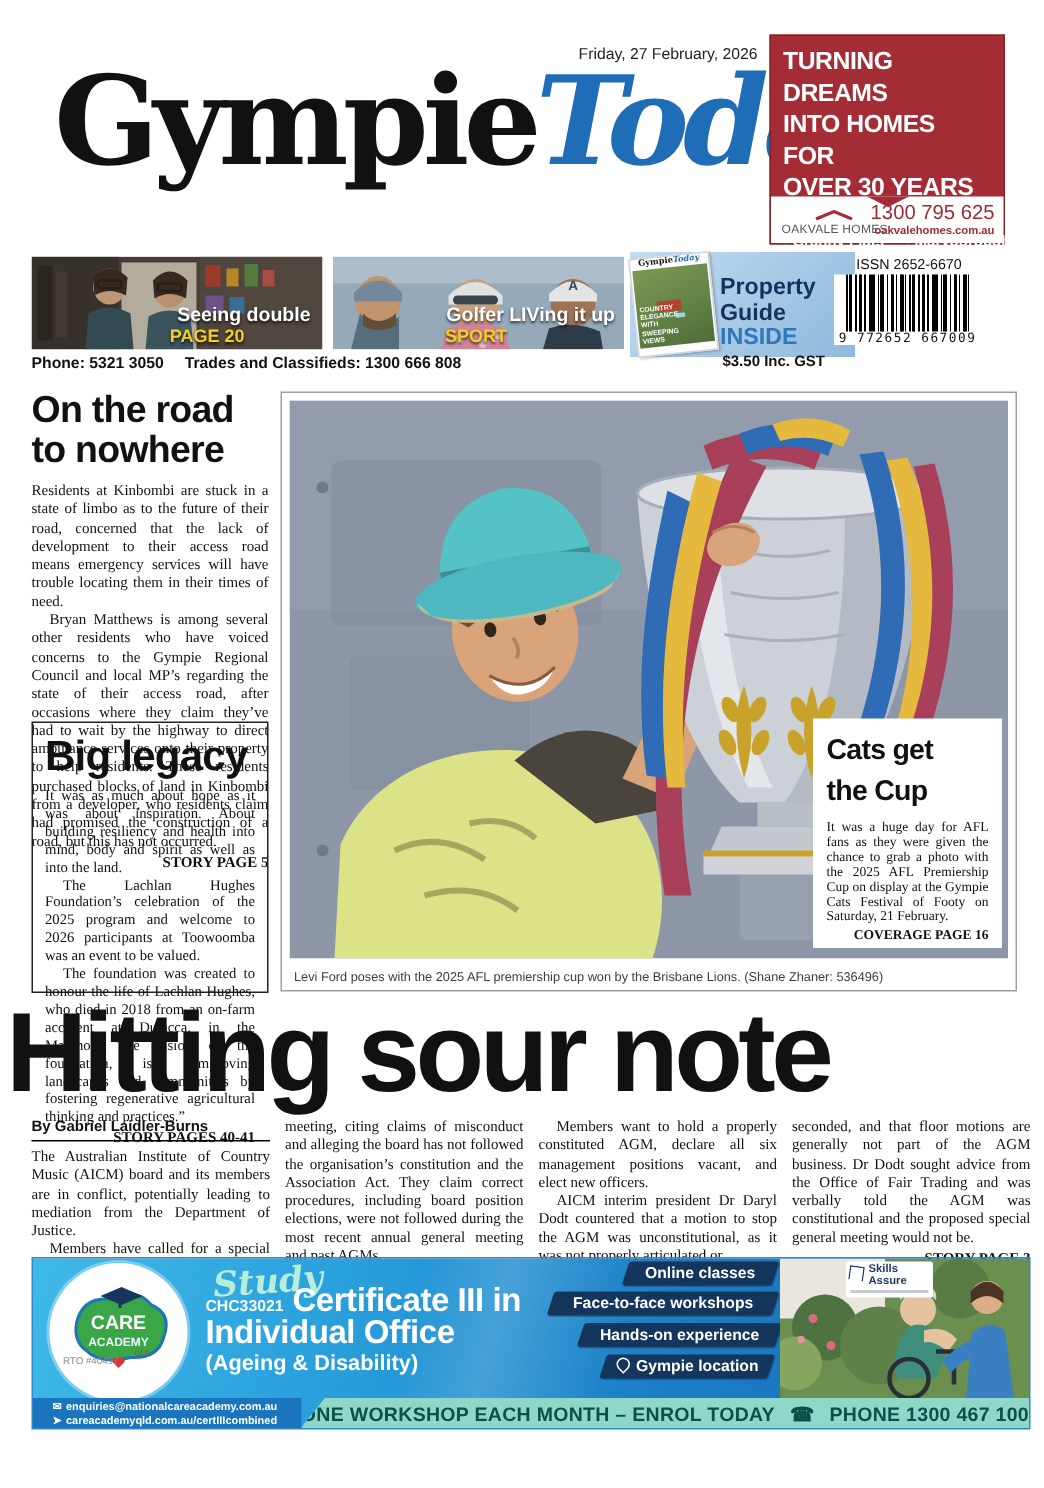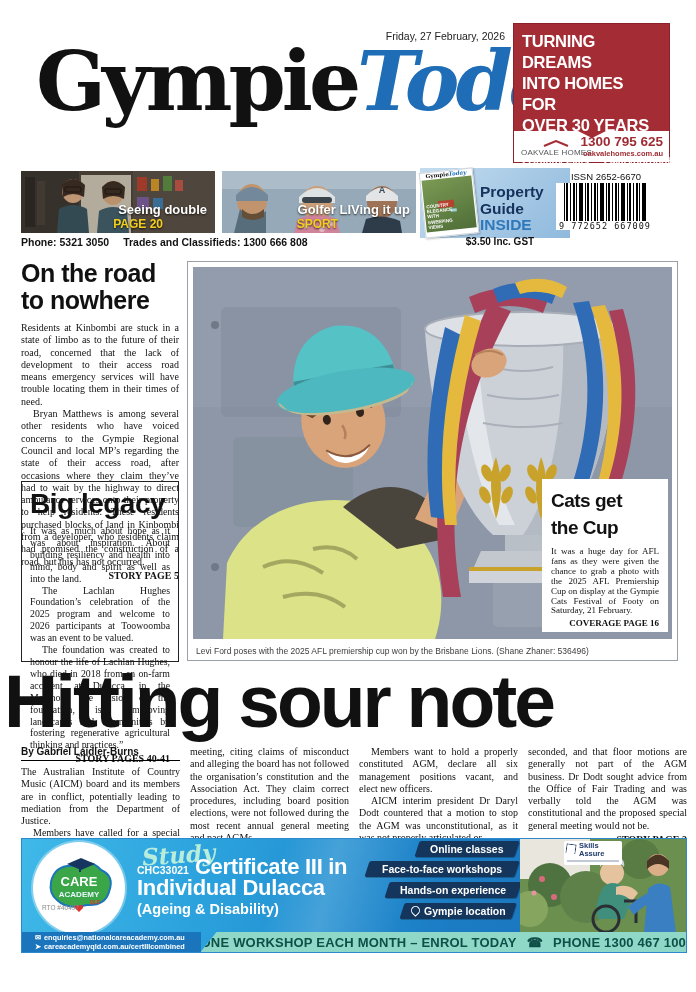--- a/index.html
+++ b/index.html
@@ -18,21 +18,21 @@
   .oak-head{padding:7px 8px 0 8px;color:#fff;font-weight:700;font-size:16.5px;line-height:21px;letter-spacing:-.3px;}
   .oak-bullets{display:flex;color:#fff;font-size:10px;font-weight:700;padding:5px 8px 0 8px;gap:14px;}
   .oak-bullets .bcol div{margin-bottom:4px;white-space:nowrap;}
   .oak-bullets .bcol div::before{content:"•  ";}
   .oak-foot{position:absolute;left:0;right:0;bottom:0;height:31px;background:#fff;}
   .oak-notch{position:absolute;left:50%;top:0;transform:translateX(-50%);width:0;height:0;
              border-left:14px solid transparent;border-right:14px solid transparent;border-top:7px solid #a32c35;}
   .oak-brand{position:absolute;left:7px;bottom:5px;font-size:8px;font-weight:400;color:#54565a;letter-spacing:.2px;}
   .oak-roof{display:block;margin:0 auto 1px auto;}
   .oak-phone{position:absolute;right:6px;top:4px;text-align:right;color:#9e2b33;}
-  .oak-phone .ph{font-size:13.5px;font-weight:700;line-height:14px;}
+  .oak-phone .ph{font-size:13.5px;font-weight:400;line-height:14px;}
   .oak-phone .web{font-size:7.5px;font-weight:700;}
 
   
   .teaser{top:171px;height:62px;overflow:hidden;}
   .t1{left:21px;width:194px;}
   .t2{left:222px;width:194px;}
   .tz svg{display:block;}
   .tz .tt{position:absolute;right:6px;bottom:16px;color:#fff;font-weight:700;font-size:13px;
           text-shadow:0 1px 2px rgba(0,0,0,.75);white-space:nowrap;}
   .tz .tr{position:absolute;right:6px;bottom:2px;color:#f2cf1d;font-weight:700;font-size:12px;
@@ -54,21 +54,21 @@
   
   .issn{left:552px;top:171px;width:108px;text-align:center;font-size:9.5px;color:#111;}
   .barcode{left:556px;top:183px;width:98px;height:47px;background:#fff;}
   .bars{position:absolute;left:8px;top:0;width:84px;height:38px;background-color:#fff;
         background-image:repeating-linear-gradient(90deg,#000 0 1px,transparent 1px 3px),
                          repeating-linear-gradient(90deg,transparent 0 2px,#000 2px 4px,transparent 4px 7px);}
   .bdigits{position:absolute;left:0;top:38px;width:100%;text-align:center;
            font-family:"DejaVu Sans Mono",monospace;font-size:8.5px;letter-spacing:1px;white-space:nowrap;}
   .infoline-l{left:21px;top:236px;font-size:10.5px;font-weight:700;}
   .infoline-l span{margin-right:14px;}
-  .price{left:450px;top:236px;width:100px;text-align:center;font-size:10px;font-weight:700;}
+  .price{left:450px;top:236px;width:100px;text-align:right;font-size:10px;font-weight:700;}
   .body10{font-family:"Liberation Serif",serif;font-size:10px;line-height:12.3px;text-align:justify;}
   .body10 p{margin:0;}
   .body10 p.ind{text-indent:12px;}
   .refline{font-family:"Liberation Serif",serif;font-size:10px;font-weight:700;text-align:right;margin-top:2px;}
 
   
   .road{left:21px;top:260px;width:158px;}
   .road h1{margin:0 0 8px 0;font-size:25px;line-height:27px;letter-spacing:-.5px;font-weight:700;}
 
   
@@ -396,21 +396,21 @@
         <text x="62" y="62" text-anchor="middle" font-family="Liberation Sans,sans-serif" font-weight="bold" font-size="5" fill="#d33">QLD</text>
         <path d="M46,70 l-3,-3 a2.2,2.2 0 1 1 3,-3 a2.2,2.2 0 1 1 3,3 Z" fill="#d33"></path>
       </svg>
       <div class="care-rto">RTO #40497</div>
     </div>
     <div class="study">Study</div>
     <div class="titlerow">
       <span class="code">CHC33021</span>
       <span class="t-big">Certificate III in</span>
     </div>
-    <div class="title2">Individual Dulacca</div>
+    <div class="title2">Individual Office</div>
     <div class="title3">(Ageing &amp; Disability)</div>
 
     <div class="ribbon rb1">
         <span>Online classes</span>
       </div>
     <div class="ribbon rb2">
         <span>Face-to-face workshops</span>
       </div>
     <div class="ribbon rb3">
         <span>Hands-on experience</span>

